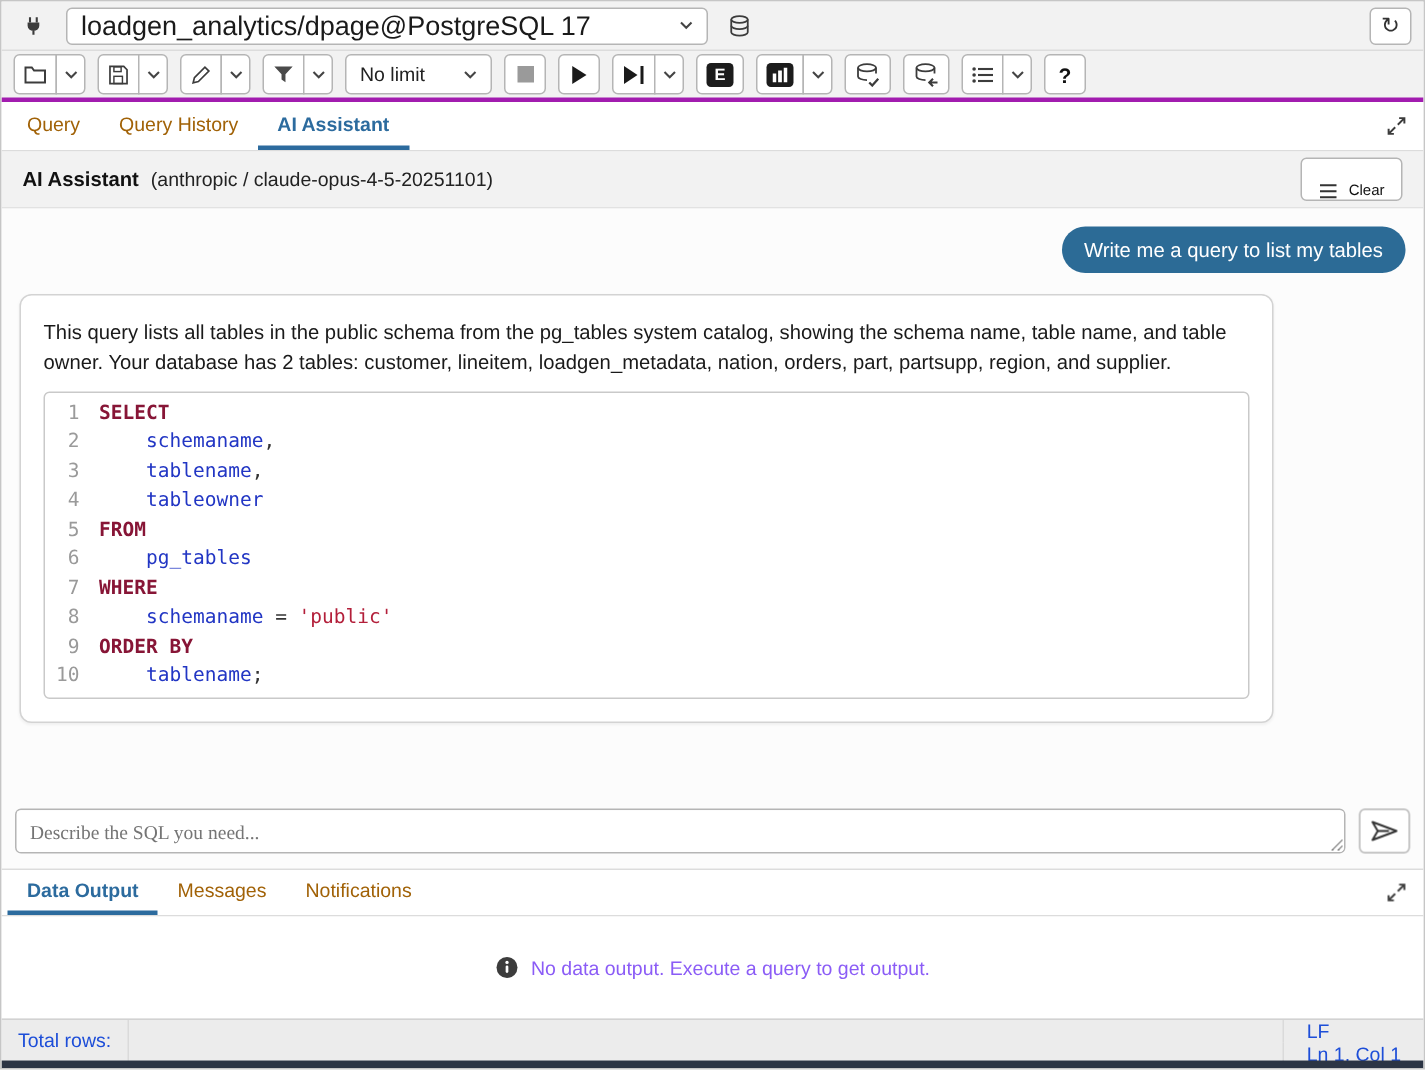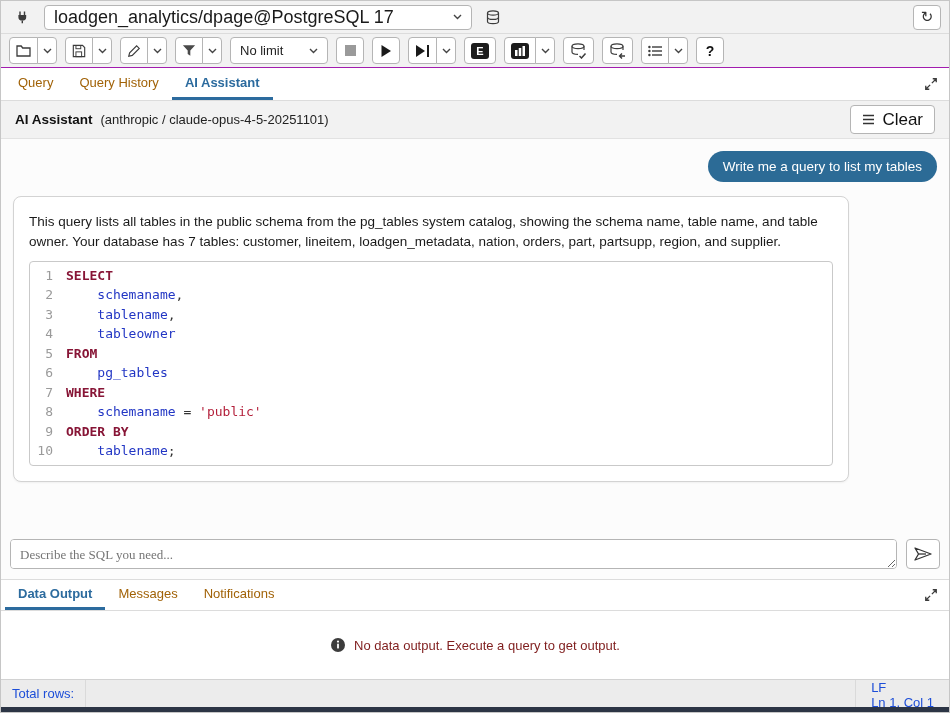--- a/index.html
+++ b/index.html
@@ -26,21 +26,21 @@
   }
   .conn-select .label { font-size: 18px; color: #1a1a1a; white-space: nowrap; overflow: hidden; }
   .spacer { flex: 1; }
   .reset-btn {
     height: 25px; width: 28px; border: 1px solid #b5b5b5; border-radius: 4px; background: #fff;
     display: flex; align-items: center; justify-content: center; font-size: 15px; color: #333; cursor: pointer;
   }
 
   
   .toolbar {
-    height: 34px; flex: none; background: #f2f2f2; border-bottom: 1px solid #a21caf;
+    height: 34px; flex: none; background: #f2f2f2; border-bottom: 3px solid #a21caf;
     display: flex; align-items: center; padding: 0 8px; gap: 8px;
   }
   .tb-group { display: flex; }
   .tb-btn {
     height: 27px; min-width: 28px; background: #fff; border: 1px solid #b5b5b5;
     display: flex; align-items: center; justify-content: center; padding: 0 6px; cursor: pointer;
   }
   .tb-group .tb-btn + .tb-btn { margin-left: -1px; }
   .tb-group .tb-btn:first-child { border-radius: 4px 0 0 4px; }
   .tb-group .tb-btn:last-child { border-radius: 0 4px 4px 0; }
@@ -71,21 +71,21 @@
 
   
   .ai-header {
     height: 38px; flex: none; background: #f2f2f2; border-bottom: 1px solid #e2e2e2;
     display: flex; align-items: center; padding: 0 14px; gap: 8px;
   }
   .ai-title { font-weight: bold; font-size: 13.5px; color: #111; }
   .ai-model { font-size: 13px; color: #222; }
   .clear-btn {
     margin-left: auto; height: 29px; background: #fff; border: 1px solid #b5b5b5; border-radius: 4px;
-    padding: 0 11px; display: flex; align-items: center; gap: 7px; cursor: pointer; font-size: 17px; color: #111;
+    padding: 0 11px; display: flex; align-items: flex-end; gap: 7px; cursor: pointer; font-size: 10px; color: #111;
   }
 
   
   .chat { flex: 1; background: #fcfcfc; padding: 12px; overflow: hidden; }
   .user-row { display: flex; justify-content: flex-end; }
   .user-bubble {
     background: #2c6b96; color: #fff; padding: 8px 15px; border-radius: 16px;
     font-size: 13.5px; max-width: 70%;
   }
   .assistant-card {
@@ -128,21 +128,21 @@
 
   
   .output-tabs {
     height: 32px; flex: none; background: #fff; border-top: 1px solid #dcdcdc; border-bottom: 1px solid #dcdcdc;
     display: flex; align-items: stretch; padding: 0 4px;
   }
   .output-area {
     height: 68px; flex: none; background: #fff;
     display: flex; align-items: center; justify-content: center; gap: 8px;
   }
-  .empty-msg { font-size: 13px; color: #7f1d1d; }
+  .empty-msg { font-size: 13px; color: #8b5cf6; }
 
   
   .status-bar {
     height: 28px; flex: none; background: #ececec; border-top: 1px solid #d2d2d2;
     display: flex; align-items: center; font-size: 13px; color: #1d4ed8;
   }
   .status-seg { height: 100%; display: flex; align-items: center; padding: 0 11px; }
   .status-seg.left { border-right: 1px solid #dadada; }
   .status-right { margin-left: auto; display: flex; height: 100%; flex-direction: column; }
   .status-right .status-seg { border-left: 1px solid #dadada; padding: 0 15px; }
@@ -387,21 +387,21 @@
         </span>
       <span>Clear</span>
     </div>
   </div>
 
   <div class="chat">
     <div class="user-row">
       <div class="user-bubble">Write me a query to list my tables</div>
     </div>
     <div class="assistant-card">
-      <div class="assistant-text">This query lists all tables in the public schema from the pg_tables system catalog, showing the schema name, table name, and table owner. Your database has 7 tables: customer, lineitem, loadgen_metadata, nation, orders, part, partsupp, region, and supplier.</div>
+      <div class="assistant-text">This query lists all tables in the public schema from the pg_tables system catalog, showing the schema name, table name, and table owner. Your database has 2 tables: customer, lineitem, loadgen_metadata, nation, orders, part, partsupp, region, and supplier.</div>
       <div class="code-block">
         <div>
             <div class="code-line">
               <span class="ln">1</span>
               <span class="lc"><span class="tok-kw">SELECT</span></span>
             </div>
             <div class="code-line">
               <span class="ln">2</span>
               <span class="lc"><span class="tok-pl">    </span><span class="tok-id">schemaname</span><span class="tok-pu">,</span></span>
             </div>

